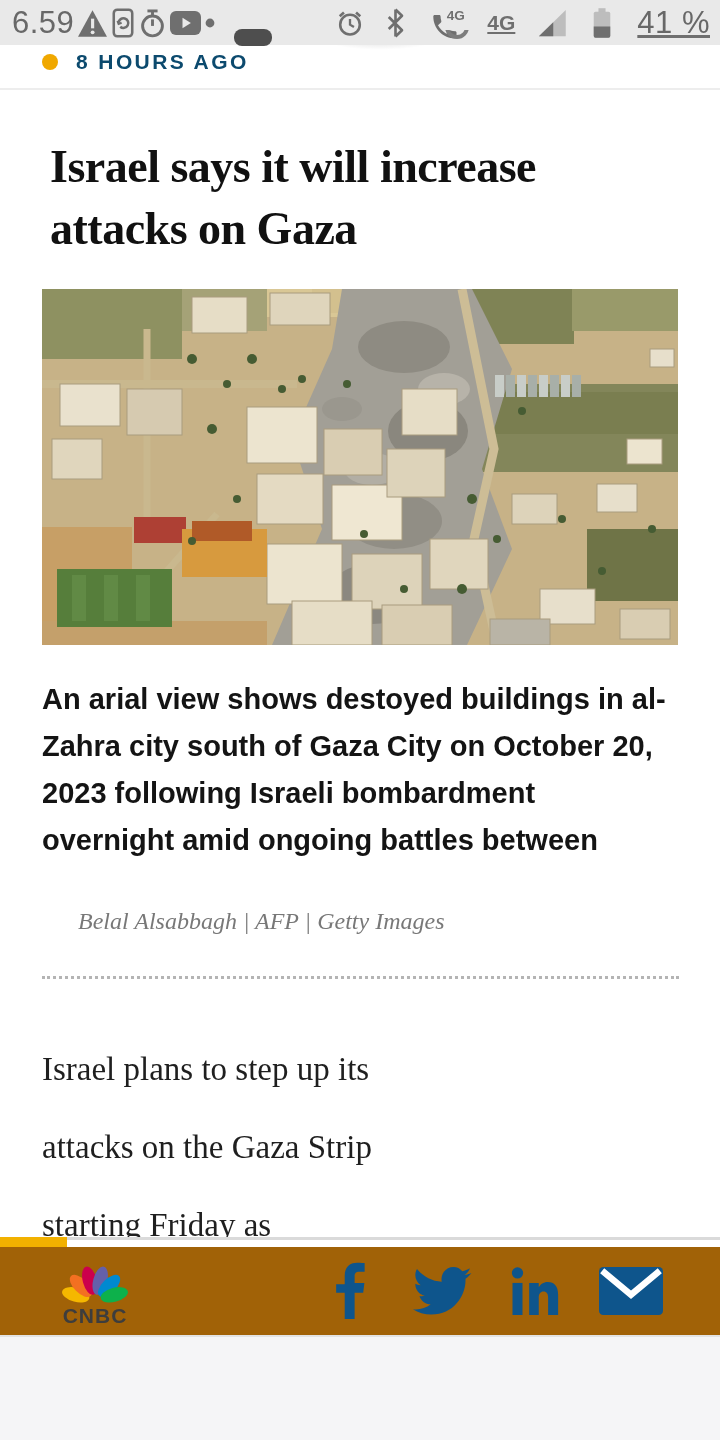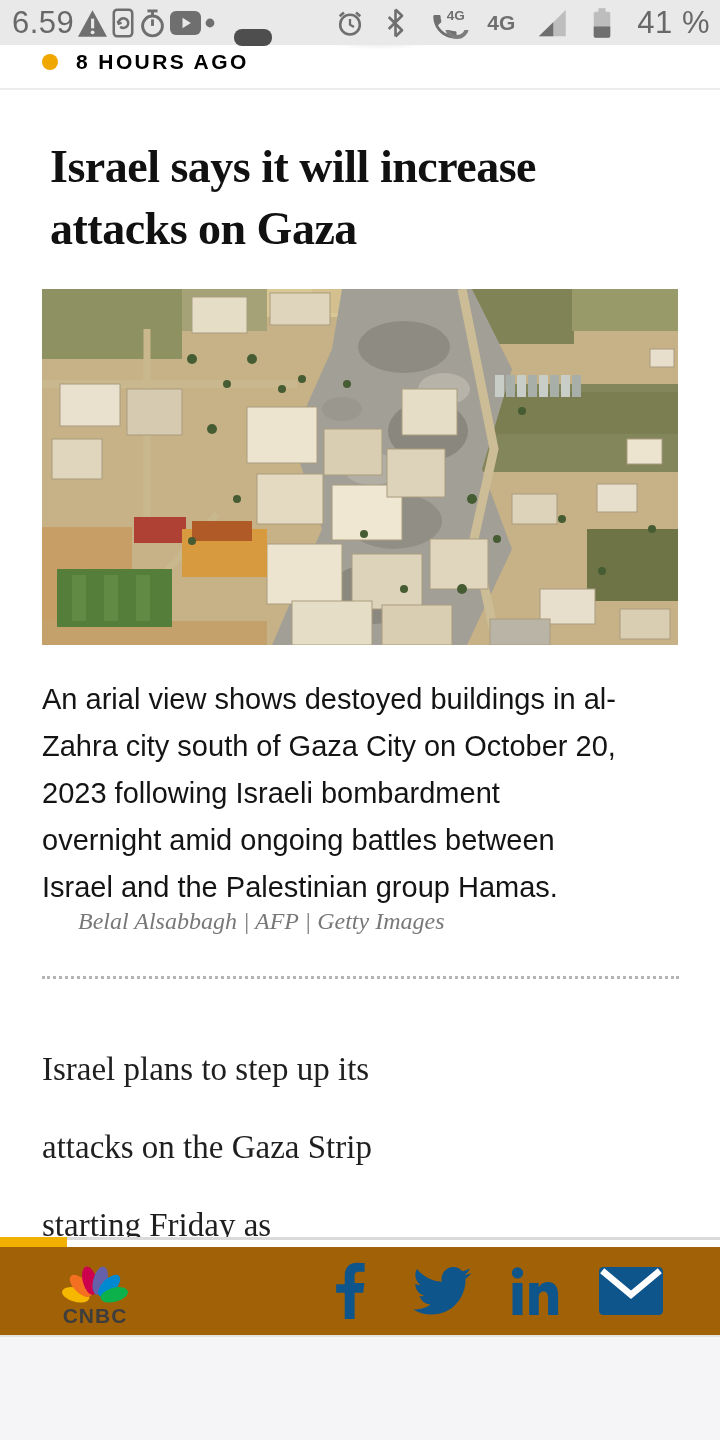--- a/index.html
+++ b/index.html
@@ -5,43 +5,43 @@
   html,body{margin:0;padding:0;background:#dcdcdc;}
   *{box-sizing:border-box;}
   #screen{
     position:relative;width:720px;height:1440px;margin:0 auto;
     background:#ffffff;overflow:hidden;
     font-family:"Liberation Sans",sans-serif;color:#1a1a1a;
   }
   
   .status-bar{position:absolute;left:0;top:0;width:720px;height:45px;background:#e9e9e9;z-index:5;}
   .sb-left{position:absolute;left:12px;top:5px;height:36px;display:flex;align-items:center;gap:4px;color:#6f6f6f;}
-  .sb-right{position:absolute;right:10px;top:5px;height:36px;display:flex;align-items:center;gap:22px;color:#6f6f6f;}
+  .sb-right{position:absolute;right:10px;top:5px;height:36px;display:flex;align-items:center;gap:22px;color:#6f6f6f;text-decoration:underline;}
   .sb-time,.sb-batt{font-size:31px;color:#686868;letter-spacing:.5px;}
   .sb-4g{font-size:21px;font-weight:bold;color:#6f6f6f;margin-left:-4px;}
   .sb-ic{display:block;}
   
   .frag-pill{position:absolute;left:234px;top:29px;width:38px;height:17px;background:#4e4e4e;border-radius:8px;z-index:6;}
   .frag-ring-clip{position:absolute;left:444px;top:30px;width:30px;height:13px;overflow:hidden;z-index:6;}
   .frag-ring{position:absolute;left:1px;top:-15px;width:24px;height:24px;border:4px solid #7d7d7d;border-radius:50%;}
   .frag-shadow{position:absolute;left:318px;top:36px;width:124px;height:14px;z-index:4;
     background:radial-gradient(ellipse at 50% 0%,rgba(0,0,0,.16),rgba(0,0,0,0) 70%);}
   
   .eyebrow{position:absolute;left:42px;top:50px;display:flex;align-items:center;gap:18px;z-index:3;}
   .eyebrow-dot{width:16px;height:16px;border-radius:50%;background:#f0a800;}
-  .eyebrow-text{font-size:21px;font-weight:bold;letter-spacing:2.4px;color:#000000;}
+  .eyebrow-text{font-size:21px;font-weight:bold;letter-spacing:2.4px;color:#0c4a6e;}
   .eyebrow-divider{position:absolute;left:0;top:88px;width:720px;height:2px;background:#ededed;}
   
   .headline{position:absolute;left:42px;top:128px;width:645px;
     font-family:"Liberation Serif",serif;font-weight:bold;font-size:46px;line-height:62px;
     letter-spacing:-.5px;color:#111;}
   .headline div{white-space:nowrap;}
   .photo{position:absolute;left:42px;top:289px;width:636px;height:356px;overflow:hidden;}
   .caption{position:absolute;left:42px;top:676px;width:650px;
-    font-size:29px;font-weight:normal;line-height:47px;color:#141414;}
+    font-size:29px;font-weight:bold;line-height:47px;color:#141414;}
   .caption div{white-space:nowrap;}
   .credit{position:absolute;left:42px;top:908px;width:650px;
     font-family:"Liberation Serif",serif;font-style:italic;font-size:24px;color:#787878;margin-left:36px;}
   .dotted-divider{position:absolute;left:42px;top:976px;width:637px;height:0;
     border-top:3px dotted #b4b4b4;}
   .body-wrap{position:absolute;left:42px;top:1030px;width:650px;height:207px;overflow:hidden;
     font-family:"Liberation Serif",serif;font-size:33px;line-height:78px;color:#1f1f1f;}
   .body-wrap div{white-space:nowrap;}
   
   .progress-track{position:absolute;left:0;top:1237px;width:720px;height:10px;z-index:7;background:transparent;}
@@ -237,21 +237,20 @@
           <circle cx="362" cy="300" r="4"></circle>
       </g>
     </svg>
   </div>
 
   <div class="caption">
       <div>An arial view shows destoyed buildings in al-</div>
       <div>Zahra city south of Gaza City on October 20,</div>
       <div>2023 following Israeli bombardment</div>
       <div>overnight amid ongoing battles between</div>
-      <div>Israel and the Palestinian group Hamas.</div>
     </div>
   <div class="credit">Belal Alsabbagh | AFP | Getty Images</div>
   <div class="dotted-divider"></div>
 
   <div class="body-wrap">
       <div>Israel plans to step up its</div>
       <div>attacks on the Gaza Strip</div>
       <div>starting Friday as</div>
     </div>
 

